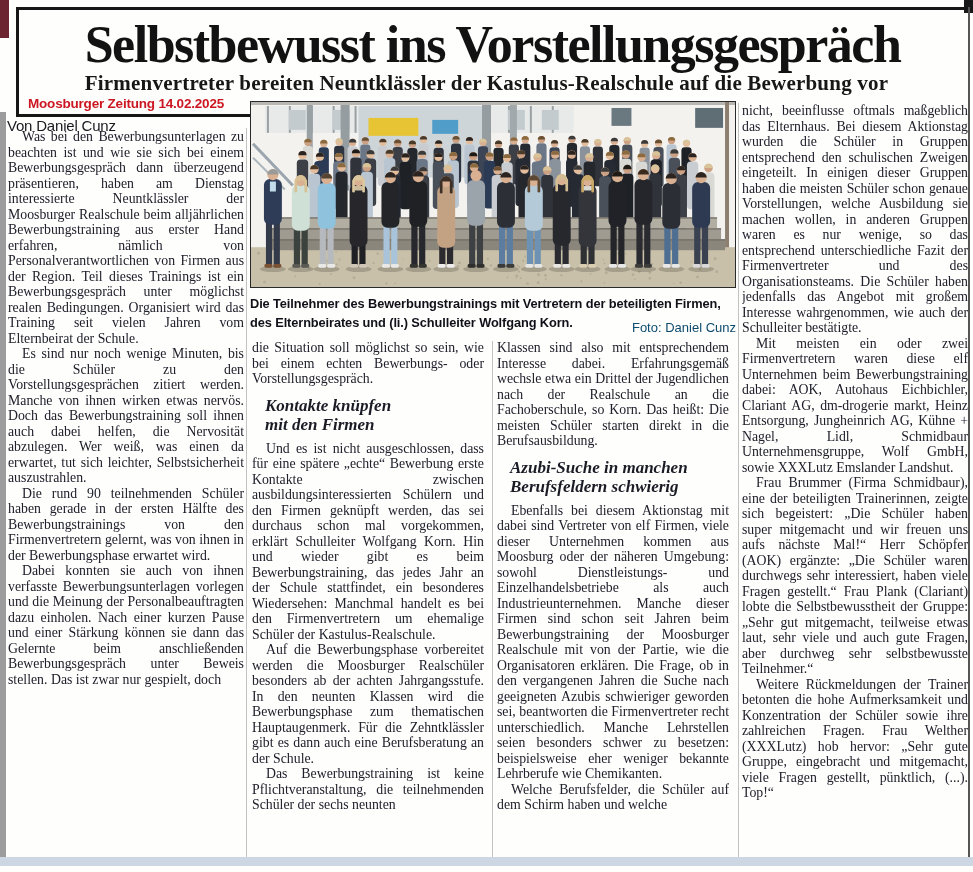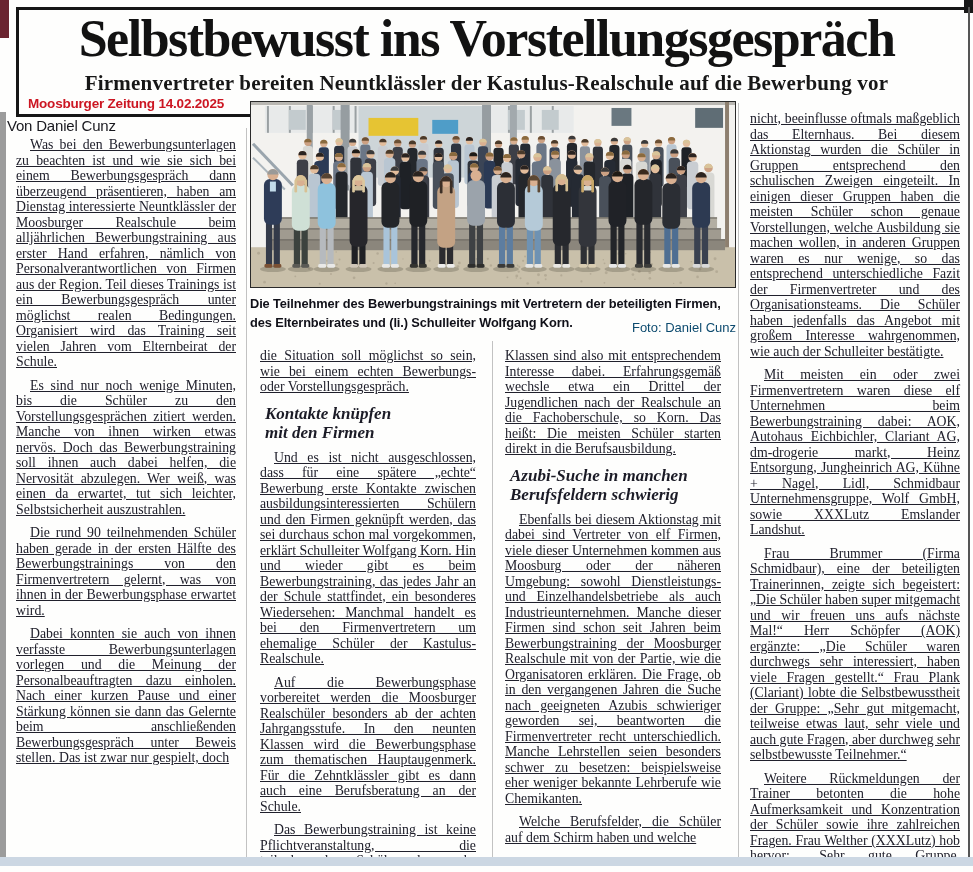--- a/index.html
+++ b/index.html
@@ -12,31 +12,31 @@
   .bottom-strip{position:absolute;left:0;top:857px;width:973px;height:9px;background:#ccd7e3;}
   .frame-top{position:absolute;left:16px;top:7px;width:957px;height:3px;background:#161616;}
   .frame-left{position:absolute;left:16px;top:7px;width:3px;height:110px;background:#161616;}
   .frame-right{position:absolute;left:968px;top:7px;width:2px;height:850px;background:#555;}
   .rule-under-source{position:absolute;left:16px;top:114px;width:372px;height:3px;background:#161616;}
   .vrule{position:absolute;width:1px;background:#c2c2c2;}
   .vr1{left:246px;top:128px;height:729px;}
   .vr2{left:492px;top:341px;height:516px;}
   .vr3{left:738px;top:103px;height:754px;}
   
-  .headline{position:absolute;left:10px;top:12px;width:953px;margin:0;text-align:center;
+  .headline{position:absolute;left:10px;top:12px;width:953px;margin:6px;text-align:center;
             font-weight:700;font-size:52px;line-height:1.05;letter-spacing:-1.5px;color:#121212;font-family:Liberation Serif, serif;}
   .subheadline{position:absolute;left:10px;top:71px;width:953px;margin:0;text-align:center;
             font-weight:700;font-size:21px;letter-spacing:.2px;color:#171717;}
   .source{position:absolute;left:28px;top:96px;font-family:"Liberation Sans",sans-serif;
             font-weight:700;font-size:13.5px;color:#cc1622;letter-spacing:-.2px;}
   .byline{position:absolute;left:7px;top:117px;font-family:"Liberation Sans",sans-serif;
             font-size:15px;color:#18181e;letter-spacing:-.2px;}
   
   .col{position:absolute;overflow:hidden;font-size:13.8px;line-height:15.5px;text-align:justify;}
-  .col p{margin:8px;text-indent:14px;text-decoration:underline;}
+  .col p{margin:0;text-indent:14px;}
   .col p.noindent{text-indent:0;}
   .col h3{font-style:italic;font-weight:700;font-size:17px;line-height:19px;
           margin:9px 0 7px 13px;text-align:left;color:#1b1b26;}
   .c1{left:8px;top:129px;width:236px;height:728px;}
   .c2{left:252px;top:340px;width:232px;height:517px;}
   .c3{left:497px;top:340px;width:232px;height:517px;}
   .c4{left:742px;top:103px;width:226px;height:754px;}
   
   .photo{position:absolute;left:250px;top:101px;width:486px;height:187px;margin:0;
          border:1.5px solid #2a2a2a;box-sizing:border-box;background:#f3f2ef;}

